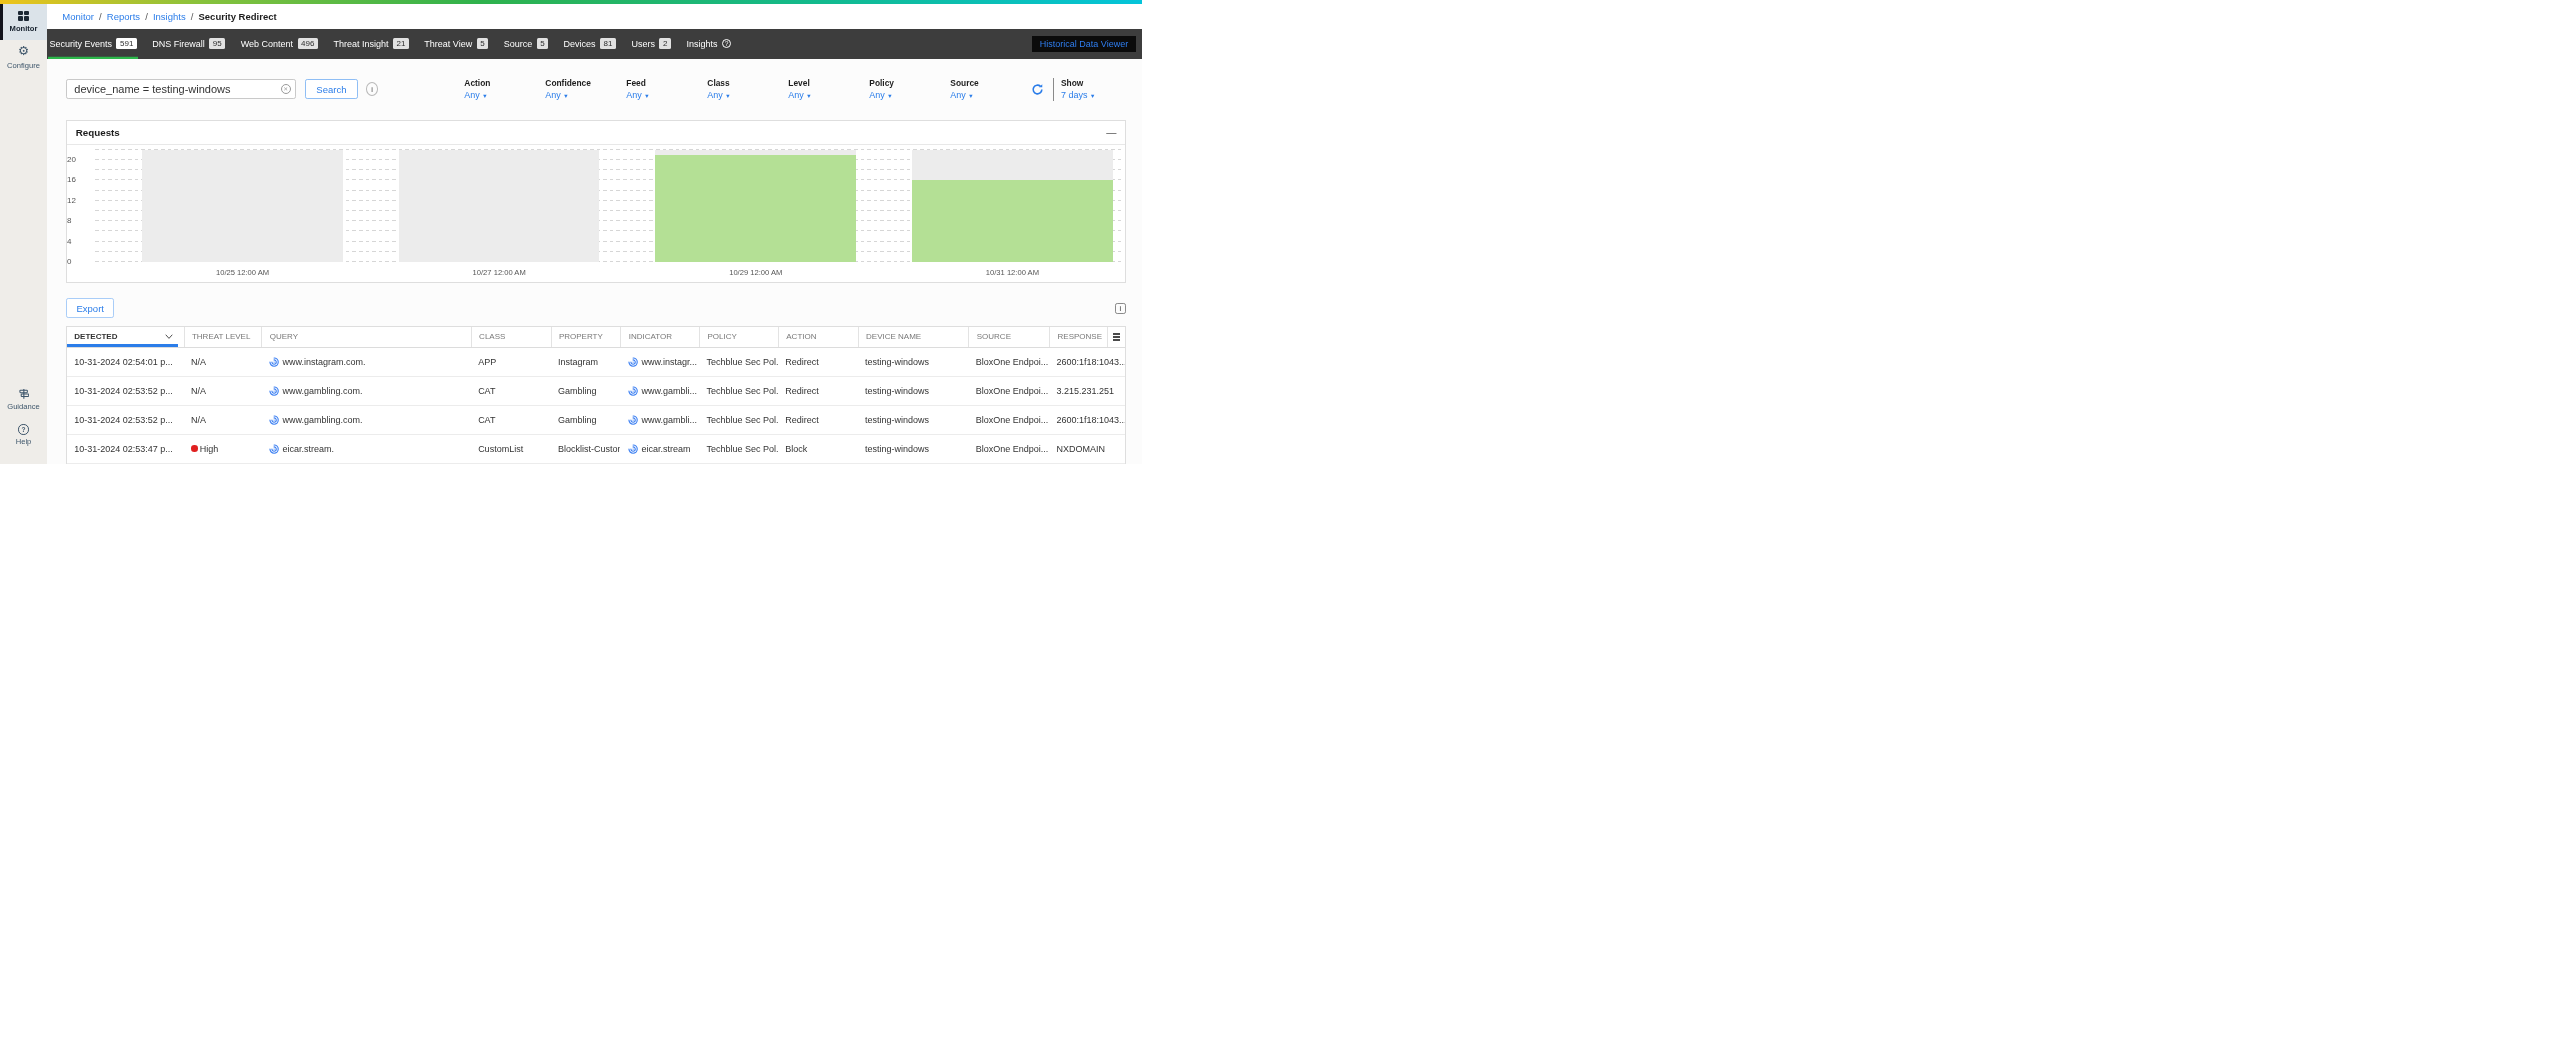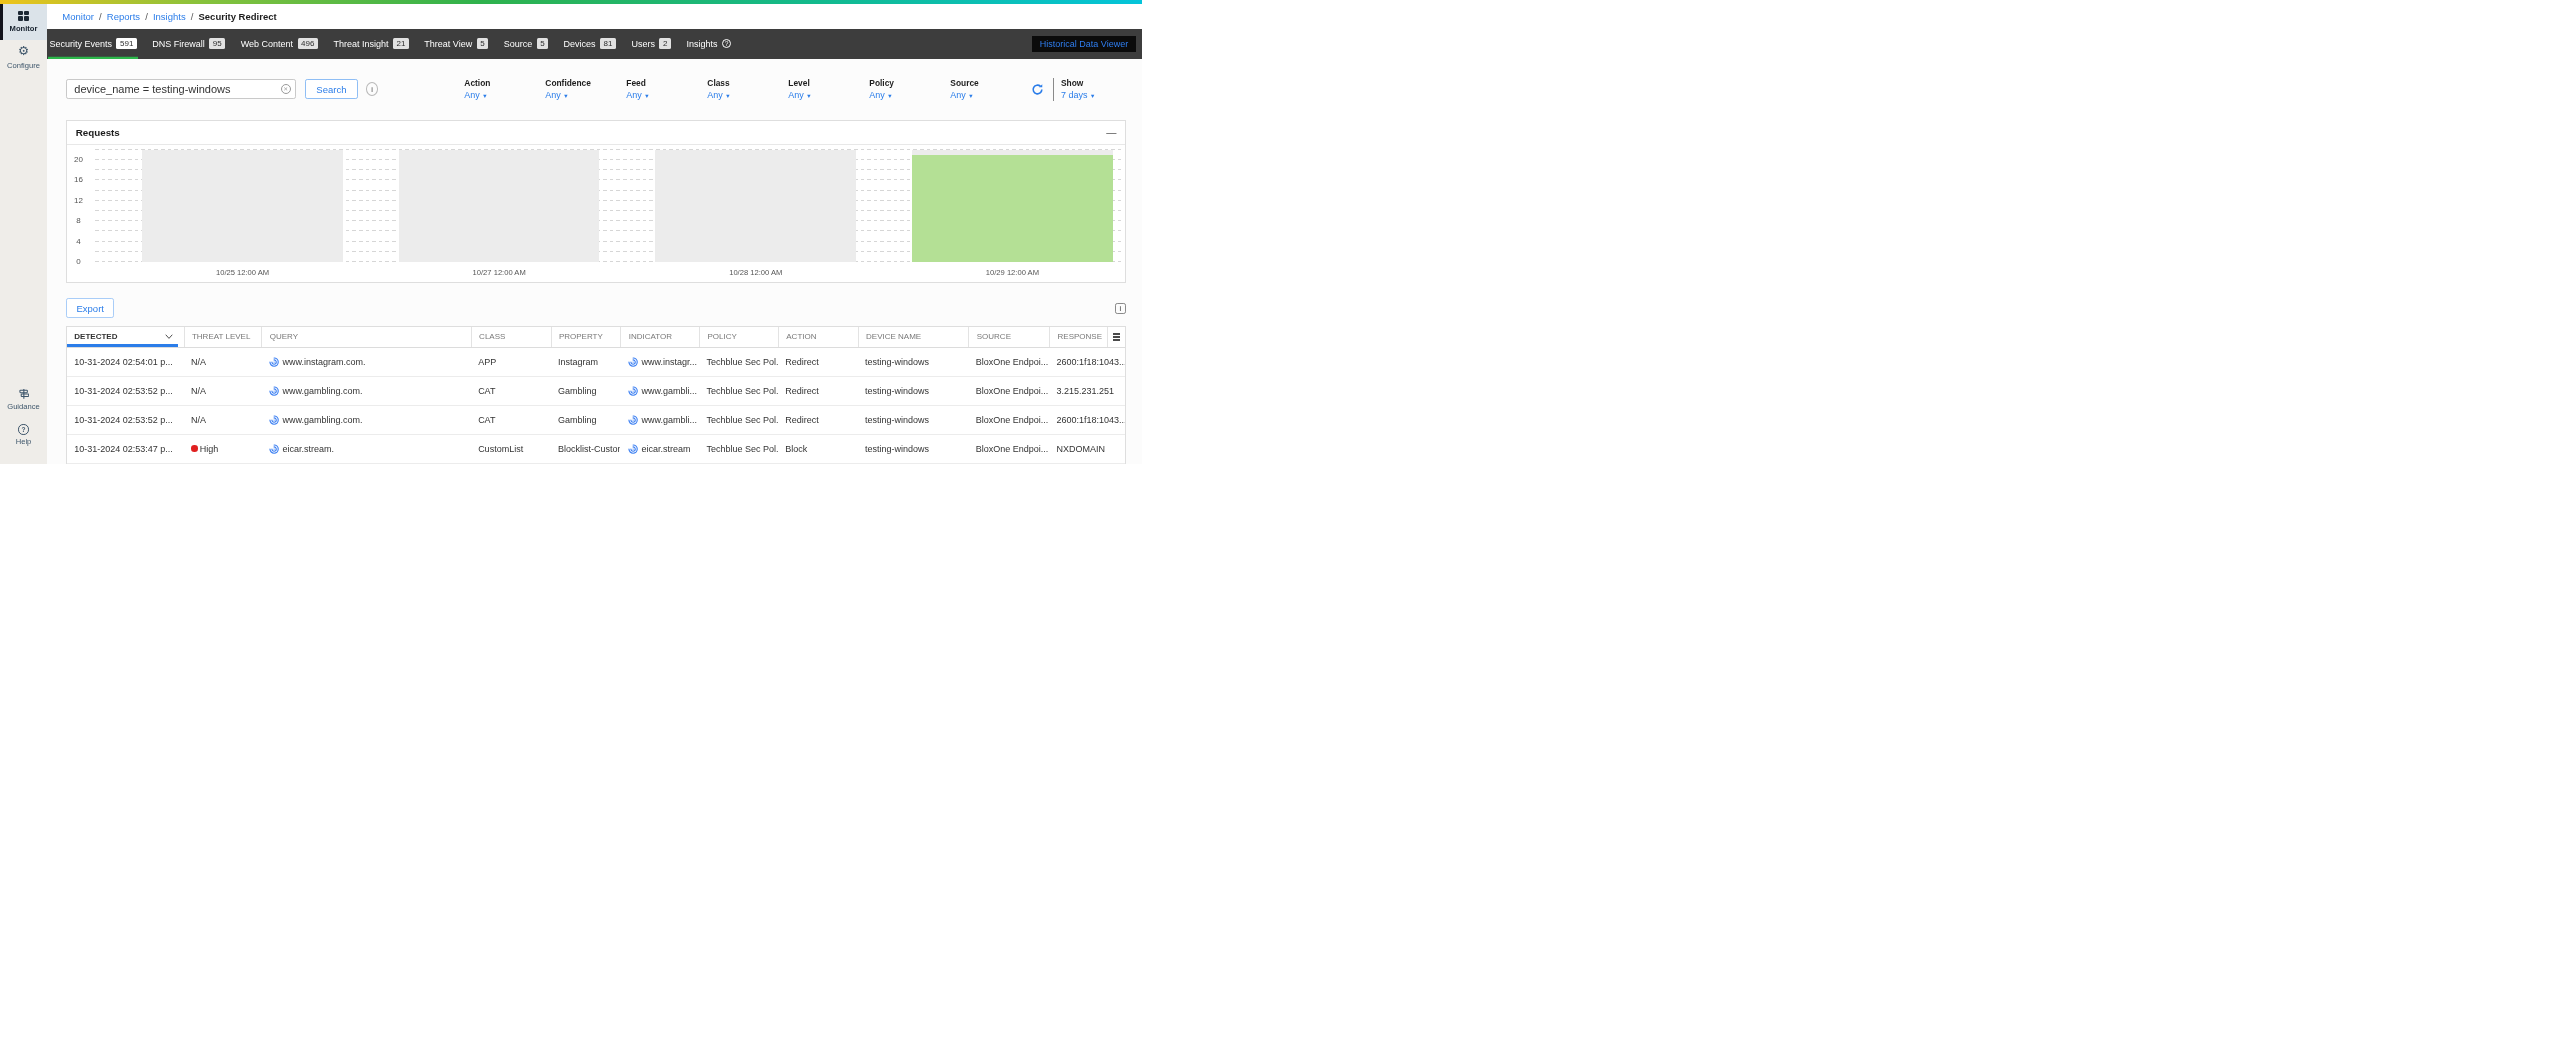--- a/index.html
+++ b/index.html
@@ -70,21 +70,21 @@
 
   
   .panel { margin-top:19.7px; background:#fff; border:0.7px solid #dedede; height:163px; }
   .panel-head { height:24px; display:flex; align-items:center; padding:0 8.7px; border-bottom:0.7px solid #e8e8e8; }
   .panel-title { font-size:9.8px; font-weight:bold; color:#1d1d1d; }
   .collapse-btn { margin-left:auto; color:#555; font-size:10.2px; cursor:pointer; line-height:7.3px; }
   .chart-area { position:relative; height:137px; }
   .plot { position:absolute; left:28px; right:3.6px; top:4.4px; bottom:20.4px; }
   .gridline { position:absolute; left:0; right:0; height:0.7px;
     background:repeating-linear-gradient(90deg,#d6d6d6 0 3.6px,transparent 3.6px 6.6px); }
-  .ytick { position:absolute; left:0; width:23px; text-align:center; font-size:8px; color:#555; }
+  .ytick { position:absolute; left:0; width:23px; text-align:left; font-size:8px; color:#555; }
   .slots { position:absolute; inset:0; display:flex; }
   .slot { flex:1; position:relative; }
   .band { position:absolute; left:18.3%; width:78.3%; top:0; bottom:0; background:#ececec; }
   .bar { position:absolute; left:18.3%; width:78.3%; bottom:0; background:#b4e095; }
   .xlabel { position:absolute; bottom:-15.3px; left:57.5%; transform:translateX(-50%);
     font-size:7.6px; color:#555; white-space:nowrap; }
 
   
   .export-row { margin-top:14.6px; display:flex; align-items:center; }
   .export-btn { background:#fff; border:0.7px solid #a9cdf8; border-radius:2.2px; color:#2b7de9;
@@ -271,26 +271,27 @@
                 <div class="slot">
                   <div class="band"></div>
                   <div class="xlabel">10/25 12:00 AM</div>
                 </div>
                 <div class="slot">
                   <div class="band"></div>
                   <div class="xlabel">10/27 12:00 AM</div>
                 </div>
                 <div class="slot">
                   <div class="band"></div>
-                  <div class="xlabel">10/28 12:00 AM</div>
+                  <div class="bar" style="height: 107px; background: rgb(180, 224, 149);"></div>
+                  <div class="xlabel">10/29 12:00 AM</div>
                 </div>
                 <div class="slot">
                   <div class="band"></div>
-                  <div class="bar" style="height: 107px; background: rgb(180, 224, 149);"></div>
-                  <div class="xlabel">10/29 12:00 AM</div>
+                  <div class="bar" style="height: 82px; background: rgb(180, 224, 149);"></div>
+                  <div class="xlabel">10/31 12:00 AM</div>
                 </div>
               </div>
             </div>
             <div class="ytick" style="bottom: 16px;">0</div>
             <div class="ytick" style="bottom: 36px;">4</div>
             <div class="ytick" style="bottom: 57px;">8</div>
             <div class="ytick" style="bottom: 77px;">12</div>
             <div class="ytick" style="bottom: 98px;">16</div>
             <div class="ytick" style="bottom: 118px;">20</div>
           </div>

